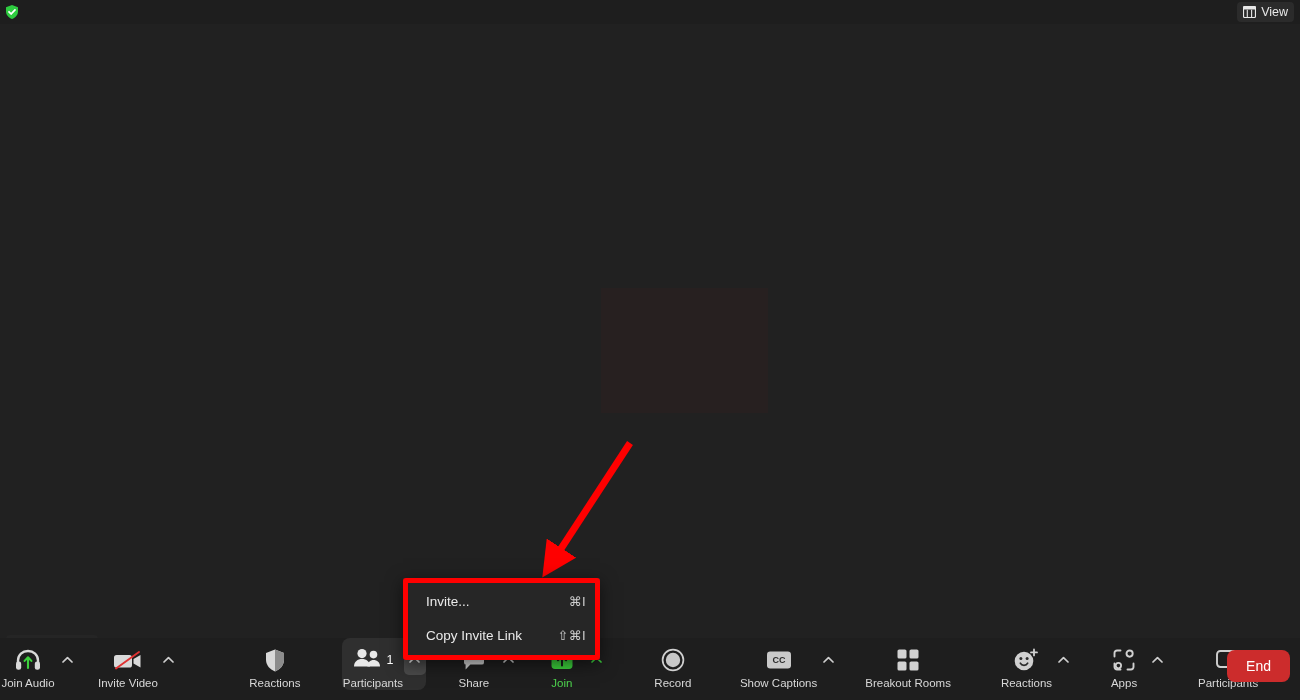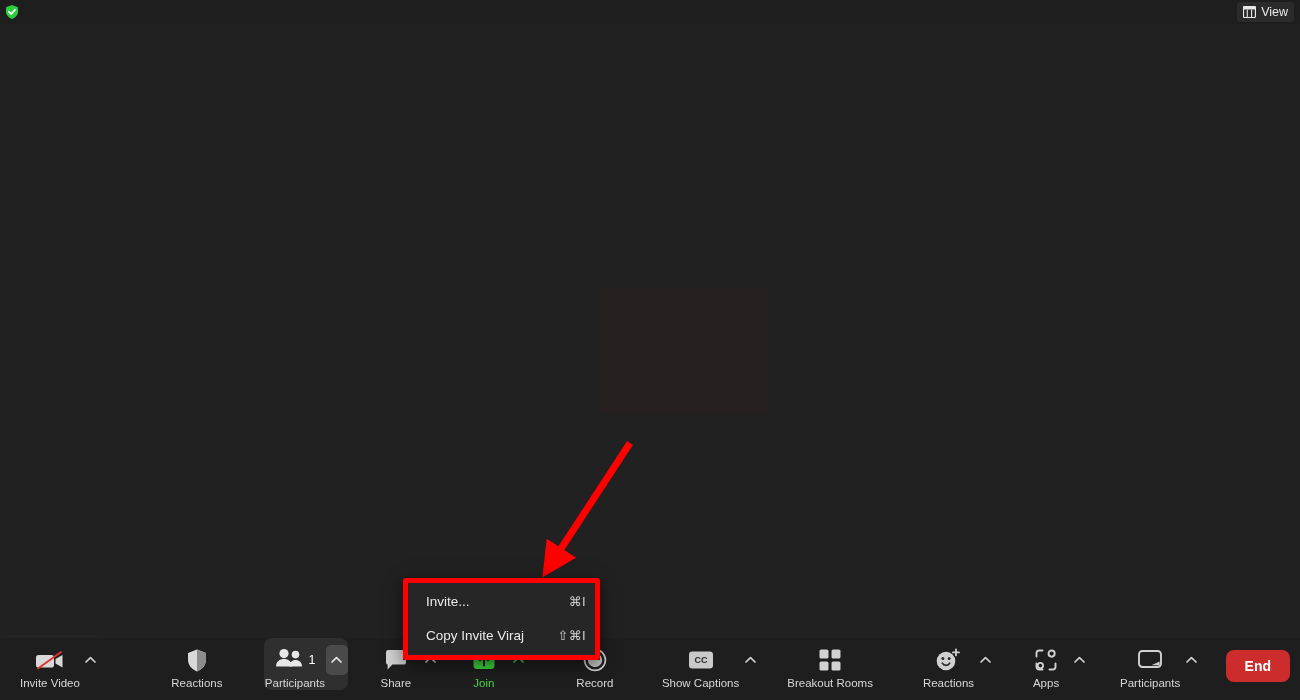--- a/index.html
+++ b/index.html
@@ -177,21 +177,21 @@
   .count-badge {
     color: #ffffff;
     font-size: 12.5px;
     margin-left: 4px;
   }
   .share-label { color: #4ed34e; }
   .end-btn {
     background: #cc2c2c;
     color: #ffffff;
     font-size: 14px;
-    font-weight: bold;
+    font-weight: normal;
     border: none;
     border-radius: 8px;
     padding: 8px 19px;
     cursor: pointer;
   }
   .icon-row { display: flex; align-items: center; }
 </style>
 </head>
 <body>
 
@@ -231,30 +231,48 @@
     <line x1="630" y1="443" x2="553" y2="561" stroke="#ff0000" stroke-width="7" marker-end="url(#ah)"></line>
   </svg>
 
   <div class="menu-wrap">
     <div class="menu">
       <div class="menu-item">
         <span>Invite...</span>
         <span class="menu-shortcut">⌘I</span>
       </div>
       <div class="menu-item">
-        <span>Copy Invite Viraj</span>
+        <span>Copy Invite Link</span>
         <span class="menu-shortcut">⇧⌘I</span>
       </div>
     </div>
     <div class="menu-highlight"></div>
   </div>
 
   <div class="toolbar">
     <div class="tb-left">
 
+      <div class="tb-group">
+        <div class="tb-item" style="min-width:56px">
+          <span class="ic">
+            <svg width="28" height="24" viewBox="0 0 28 24">
+              <path d="M4 16 V12.5 C4 7 8.5 3 14 3 C19.5 3 24 7 24 12.5 V16" stroke="#d9d9d9" stroke-width="2.4" fill="none" stroke-linecap="round"></path>
+              <rect x="2" y="13.5" width="5.2" height="8.2" rx="2.3" fill="#d9d9d9"></rect>
+              <rect x="20.8" y="13.5" width="5.2" height="8.2" rx="2.3" fill="#d9d9d9"></rect>
+              <path d="M14 20 V9.5 M10.6 12.9 L14 9.3 L17.4 12.9" stroke="#3cd13c" stroke-width="2.1" fill="none" stroke-linecap="round" stroke-linejoin="round"></path>
+            </svg>
+          </span>
+          <span class="tb-label">Join Audio</span>
+        </div>
+        <div class="caret">
+          <svg width="11" height="8" viewBox="0 0 11 8">
+              <path d="M1 6 L5.5 1.6 L10 6" stroke="#cfcfcf" stroke-width="1.7" fill="none" stroke-linecap="round" stroke-linejoin="round"></path>
+            </svg>
+        </div>
+      </div>
 
       <div class="tb-group" style="margin-left:20px">
         <div class="tb-item" style="min-width:56px">
           <span class="ic">
             <svg width="32" height="24" viewBox="0 0 32 24">
               <rect x="2" y="7" width="18" height="12.5" rx="2.6" fill="#d9d9d9"></rect>
               <path d="M21.5 11 L28.5 7 V19.5 L21.5 15.5 Z" fill="#d9d9d9"></path>
               <line x1="4" y1="20.5" x2="27" y2="4" stroke="#e03232" stroke-width="1.9" stroke-linecap="round"></line>
             </svg>
           </span>

